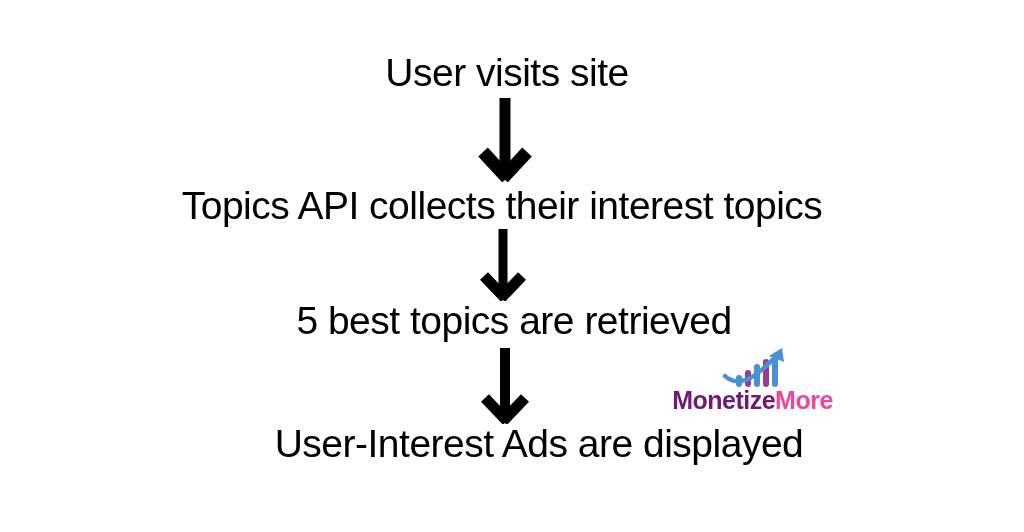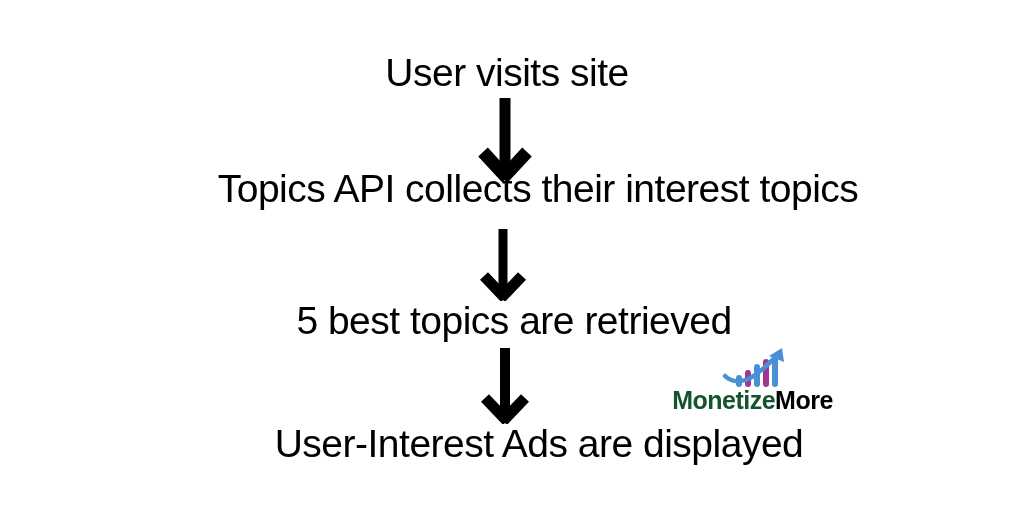--- a/index.html
+++ b/index.html
@@ -80,21 +80,21 @@
   <div class="arrow" style="left:505px; top:96px;">
     <svg width="56" height="86" viewBox="-28 0 56 86">
       <g stroke="#000000" fill="none">
         <line x1="0" y1="2" x2="0" y2="78" stroke-width="11"></line>
         <line x1="2" y1="82" x2="-22" y2="56" stroke-width="13"></line>
         <line x1="-2" y1="82" x2="22" y2="56" stroke-width="13"></line>
       </g>
     </svg>
   </div>
 
-  <div class="step" style="left:502px; top:167px;margin-left:36px;">Topics API collects their interest topics</div>
+  <div class="step" style="left:502px; top:184px;">Topics API collects their interest topics</div>
 
   <div class="arrow" style="left:503px; top:227px;">
     <svg width="50" height="74" viewBox="-25 0 50 74">
       <g stroke="#000000" fill="none">
         <line x1="0" y1="2" x2="0" y2="67" stroke-width="9"></line>
         <line x1="2" y1="71" x2="-19" y2="49" stroke-width="11"></line>
         <line x1="-2" y1="71" x2="19" y2="49" stroke-width="11"></line>
       </g>
     </svg>
   </div>
@@ -119,19 +119,19 @@
           <div class="bar" style="height: 23px; background: rgb(74, 144, 214);"></div>
           <div class="bar" style="height: 28px; background: rgb(155, 57, 149);"></div>
           <div class="bar" style="height: 33px; background: rgb(74, 144, 214);"></div>
         </div>
       <svg class="logo-swoosh" viewBox="0 0 70 42">
         <path d="M3,30 C 10,37 22,37 33,29 C 44,21 50,15 57,7" fill="none" stroke="#4a90d6" stroke-width="4.5" stroke-linecap="round"></path>
         <polygon points="60,2 62,16 47,10" fill="#4a90d6"></polygon>
       </svg>
     </div>
     <div class="logo-text">
-      <span style="color: #14532d;">Monetize</span><span style="color: #000000;">More</span>
+      <span style="color: #701a75;">Monetize</span><span style="color: #ec4899;">More</span>
     </div>
   </div>
 
   <div class="step" style="left:539px; top:422px;text-align:center;">User-Interest Ads are displayed</div>
 
 </div>
 
 </body></html>

